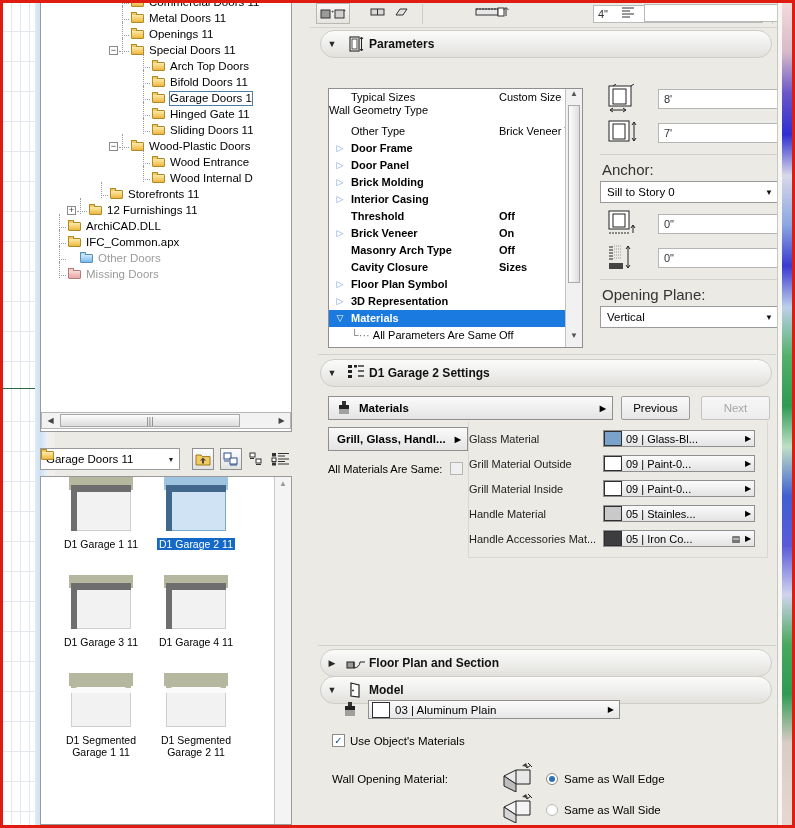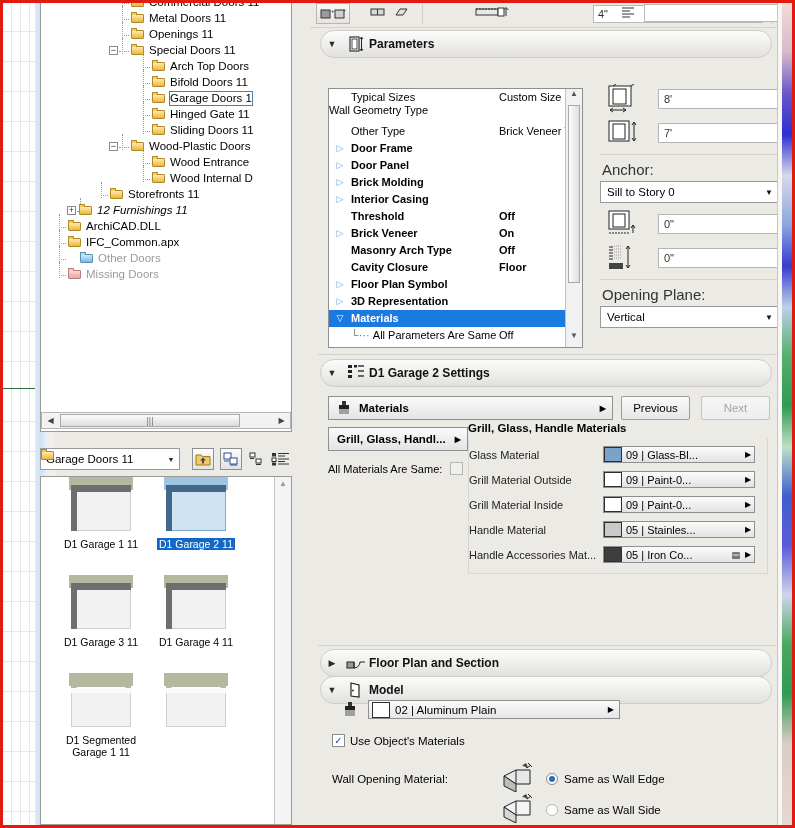--- a/index.html
+++ b/index.html
@@ -257,21 +257,21 @@
         <div class="dotsh" style="left: 102px; top: 179px; width: 7px;"></div>
         <div class="dots" style="left: 102px; top: 166px; height: 16px;"></div>
         <div class="trow" style="left: 111px; top: 170px;"><span class="fold"></span><span>Wood Internal D</span></div>
         <div class="dotsh" style="left: 60px; top: 195px; width: 7px;"></div>
         <div class="dots" style="left: 60px; top: 182px; height: 16px;"></div>
         <div class="trow" style="left: 69px; top: 186px;"><span class="fold"></span><span>Storefronts 11</span></div>
         <div class="dotsh" style="left: 39px; top: 211px; width: 7px;"></div>
         <div class="dots" style="left: 39px; top: 198px; height: 16px;"></div>
         <div class="expander" style="left: 26px; top: 206px;">+</div>
         <div class="dotsh" style="left: 36px; top: 211px; width: 10px;"></div>
-        <div class="trow" style="left: 38px; top: 202px; font-style: italic;"><span class="fold"></span><span>12 Furnishings 11</span></div>
+        <div class="trow" style="left: 48px; top: 202px;"><span class="fold"></span><span>12 Furnishings 11</span></div>
         <div class="dotsh" style="left: 18px; top: 227px; width: 7px;"></div>
         <div class="dots" style="left: 18px; top: 214px; height: 16px;"></div>
         <div class="trow" style="left: 27px; top: 218px;"><span class="fold"></span><span>ArchiCAD.DLL</span></div>
         <div class="dotsh" style="left: 18px; top: 243px; width: 7px;"></div>
         <div class="dots" style="left: 18px; top: 230px; height: 16px;"></div>
         <div class="trow" style="left: 27px; top: 234px;"><span class="fold"></span><span>IFC_Common.apx</span></div>
         <div class="dotsh" style="left: 18px; top: 259px; width: 7px;"></div>
         <div class="dots" style="left: 18px; top: 246px; height: 16px;"></div>
         <div class="trow dim" style="left: 27px; top: 250px; margin-left: 12px;"><span class="fold blue"></span><span>Other Doors</span></div>
         <div class="dotsh" style="left: 18px; top: 275px; width: 7px;"></div>
@@ -375,20 +375,21 @@
             <div class="arch"></div>
           </div>
           <div><span class="tlab">D1 Segmented Garage 1 11</span></div>
         </div>
         <div class="tcell" style="left: 105px; top: 196px;">
           <div class="timg">
             <div class="sky"></div>
             <div class="body"></div>
             <div class="arch"></div>
           </div>
+          <div><span class="tlab">D1 Segmented Garage 2 11</span></div>
         </div>
       </div>
     <div class="vscroll">
       <div class="up">▲</div>
     </div>
   </div>
 
   <div class="toolbar">
     <div style="position:absolute;left:6px;top:0;width:34px;height:21px;border:1px solid #b9b7b2;
          background:linear-gradient(180deg,#fafafa,#e6e4df);box-sizing:border-box;display:flex;align-items:center;justify-content:center;">
@@ -500,21 +501,21 @@
             <span class="vl">On</span>
           </div>
           <div class="prow b" style="top: 153px;">
             <span class="ar"></span>
             <span class="nm"><span>Masonry Arch Type</span></span>
             <span class="vl">Off</span>
           </div>
           <div class="prow b" style="top: 170px;">
             <span class="ar"></span>
             <span class="nm"><span>Cavity Closure</span></span>
-            <span class="vl">Floor</span>
+            <span class="vl">Sizes</span>
           </div>
           <div class="prow b" style="top: 187px;">
             <span class="ar">▷</span>
             <span class="nm"><span>Floor Plan Symbol</span></span>
             <span class="vl"></span>
           </div>
           <div class="prow b" style="top: 204px;">
             <span class="ar">▷</span>
             <span class="nm"><span>3D Representation</span></span>
             <span class="vl"></span>
@@ -642,21 +643,20 @@
     <div class="btnwide" style="left:18px;top:399px;width:140px">
       <span>Grill, Glass, Handl...</span>
       <span class="rarr">▶</span>
     </div>
     <div class="chkrow" style="left:18px;top:434px">
       <span>All Materials Are Same:</span>
       <span class="chk empty" style="margin-left:8px"></span>
     </div>
 
     <div style="position:absolute;left:158px;top:394px;width:300px;">
-      <div class="mg-title">Grill, Glass, Handle Materials</div>
       <div class="mg-box" id="material-rows">
           <div class="mrow">
             <span class="ml">Glass Material</span>
             <span class="mswatch">
               <span class="sw" style="background: rgb(122, 163, 204);"></span>
               <span class="mn">09 | Glass-Bl...</span>
               <span class="ma">▶</span>
             </span>
           </div>
           <div class="mrow">
@@ -724,21 +724,21 @@
     <div class="modelrow" style="left:22px;top:672px">
       <span style="width:36px;display:flex;align-items:center;justify-content:center">
         <svg width="14" height="16" viewBox="0 0 14 16">
           <rect x="5" y="0" width="4" height="4" fill="#333"></rect>
           <rect x="2" y="4" width="10" height="4" fill="#222"></rect>
           <path d="M3 8 l0 6 M5 8 l0 6 M7 8 l0 6 M9 8 l0 6 M11 8 l0 6" stroke="#555"></path>
         </svg>
       </span>
       <span class="mbar">
         <span class="sw" style="width:16px;height:14px;border:1px solid #2f2f2f;background:#fff;margin-right:5px;display:inline-block"></span>
-        <span>02 | Aluminum Plain</span>
+        <span>03 | Aluminum Plain</span>
         <span style="margin-left:auto;margin-right:5px;font-size:8px">▶</span>
       </span>
     </div>
 
     <div class="chkrow" style="left:22px;top:706px">
       <span class="chk">✓</span>
       <span style="margin-left:5px;font-size:11.5px">Use Object's Materials</span>
     </div>
 
     <div style="position:absolute;left:22px;top:745px;font-size:11.5px">Wall Opening Material:</div>

